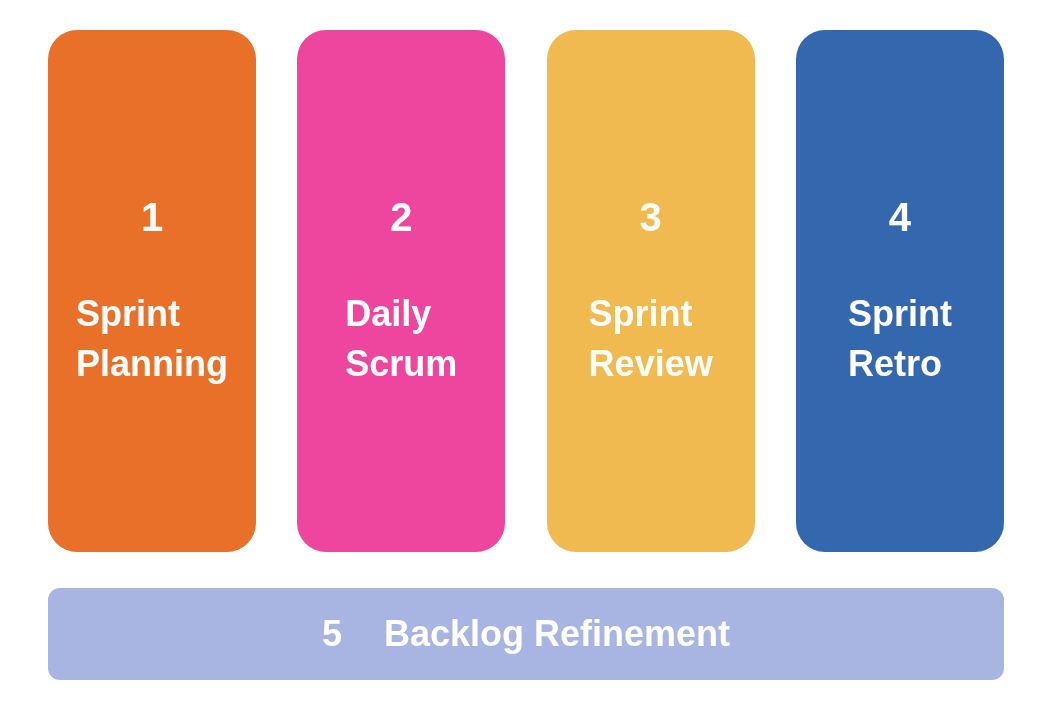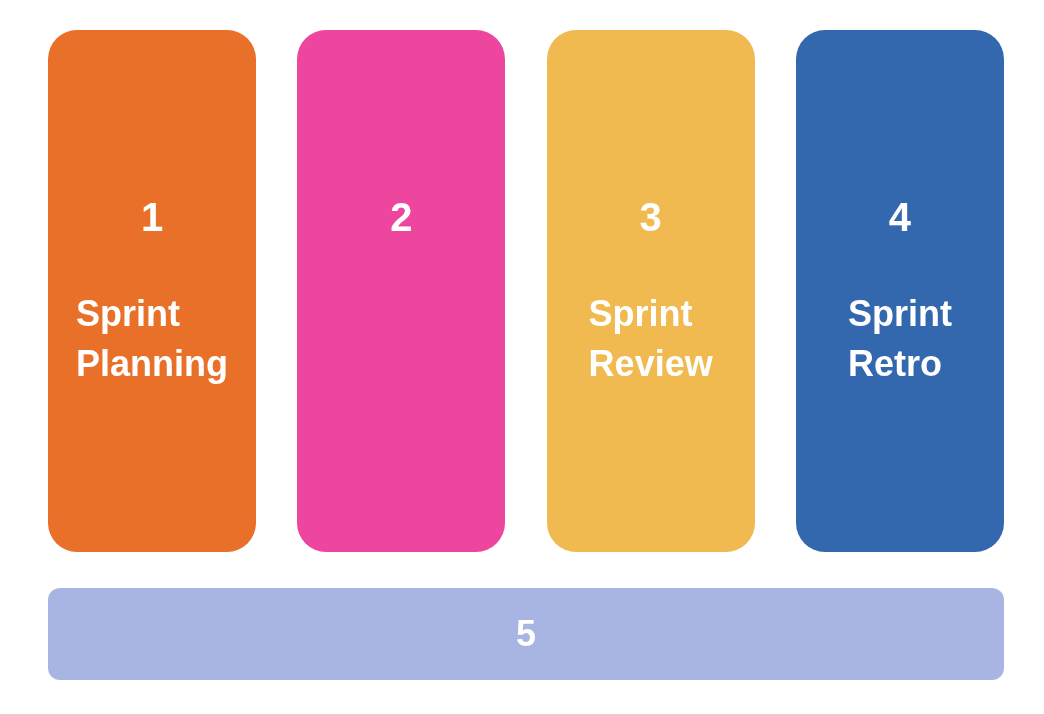--- a/index.html
+++ b/index.html
@@ -104,33 +104,36 @@
   <div class="cards-row">
 
     <div class="card" style="background: rgb(232, 112, 41);">
       <div class="card-number">1</div>
       <div class="card-label">Sprint
 Planning</div>
     </div>
 
     <div class="card" style="background: rgb(238, 69, 158);">
       <div class="card-number">2</div>
+      <div class="card-label">Daily
+Scrum</div>
     </div>
 
     <div class="card" style="background: rgb(241, 186, 81);">
       <div class="card-number">3</div>
       <div class="card-label">Sprint
 Review</div>
     </div>
 
     <div class="card" style="background: rgb(52, 104, 174);">
       <div class="card-number">4</div>
       <div class="card-label">Sprint
 Retro</div>
     </div>
 
   </div>
 
   <div class="bottom-bar" style="background: rgb(168, 181, 227);">
     <span class="bar-number">5</span>
+    <span class="bar-label">Backlog Refinement</span>
   </div>
 
 </div>
 
 </body></html>

